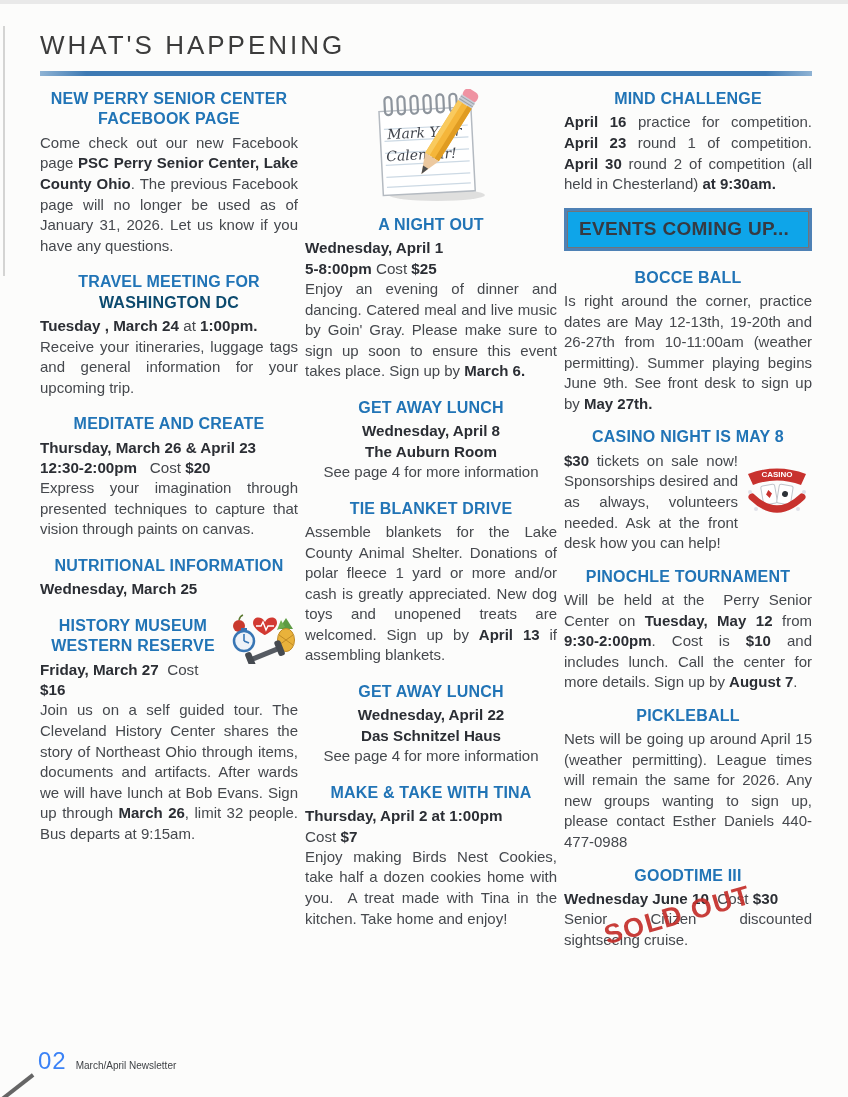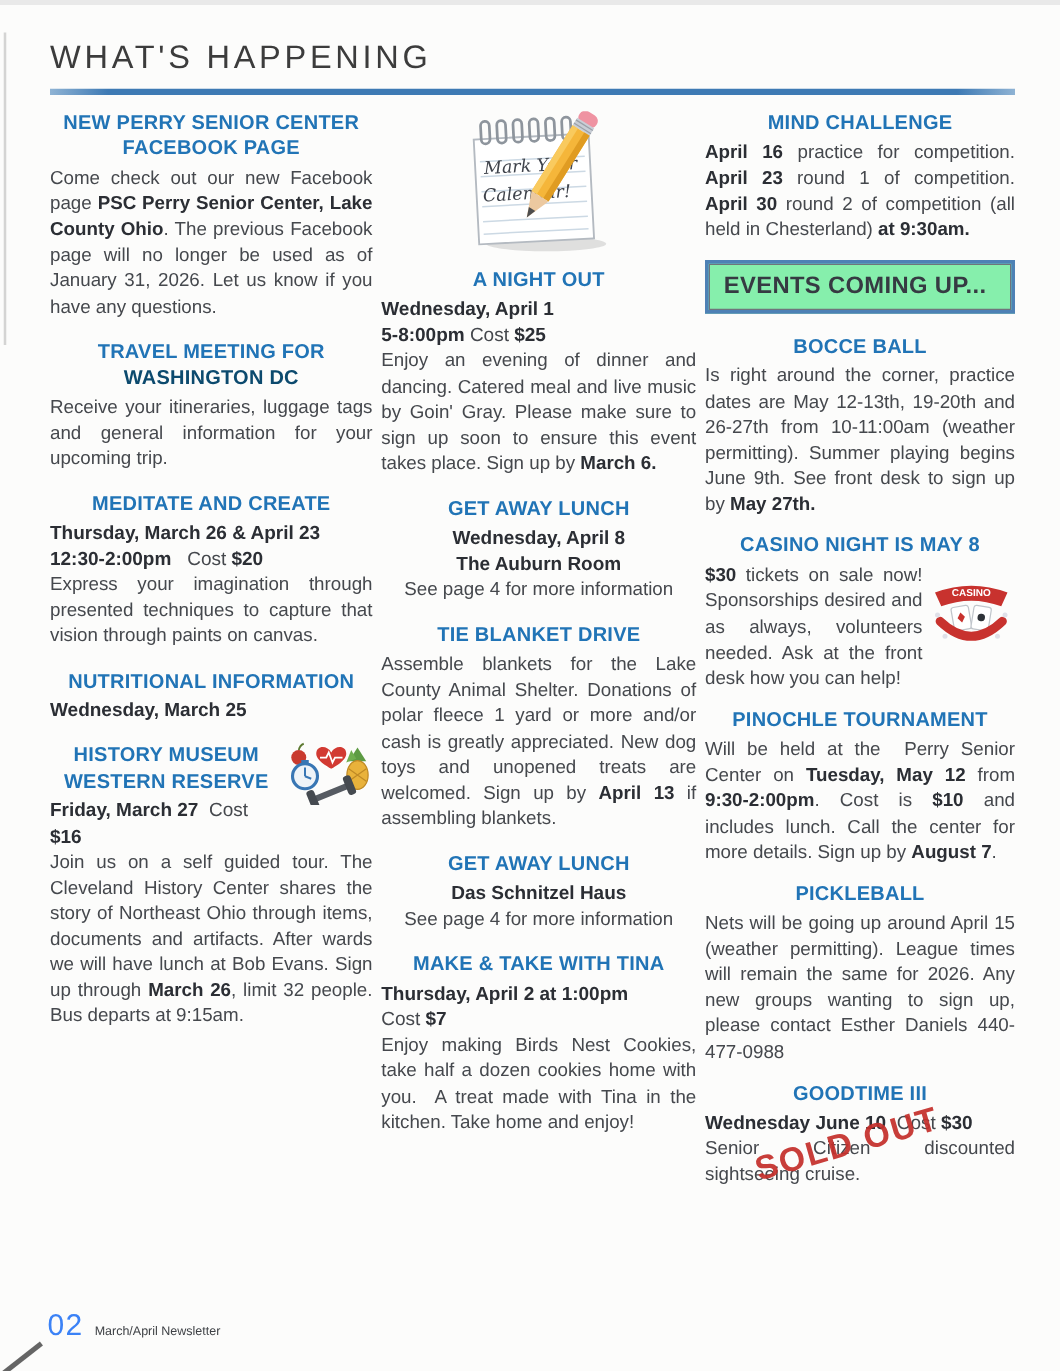--- a/index.html
+++ b/index.html
@@ -31,21 +31,21 @@
   .j{text-align:justify;}
   .center{text-align:center;}
   .meta{font-size:15.2px; line-height:1.34; margin:0; color:#45484d;}
   .b{font-weight:700; color:#2b2e34;}
   .bold-line{font-weight:700; color:#2b2e34;}
   .cal-wrap{text-align:center; height:116px; margin:0 0 10px 0;}
   .events-box{
     margin:6px 0 17px 0; padding:7px 10px 8px 12px;
     border:3px solid #4e81b5; box-shadow:inset 0 0 0 1px #70747b;
     font-size:19px; font-weight:700; letter-spacing:.3px; color:#363a42;
-    background:#86efac;
+    background:#0ea5e9;
   }
   .pos-rel{position:relative;}
   .float-spacer{float:right; width:74px; height:80px;}
   .float-spacer.small{width:72px; height:64px;}
   .clip-abs{position:absolute; right:0;}
   .stamp{
     position:absolute; left:38px; top:34px; transform:rotate(-16deg);
     font-size:27px; font-weight:700; letter-spacing:1.5px; color:#c5302c;
     white-space:nowrap; opacity:.93;
   }
@@ -77,20 +77,21 @@
             <span class="hl">FACEBOOK PAGE</span>
           </h3>
           <p class="body j"><span>Come check out our new Facebook page </span><span class="b">PSC Perry Senior Center, Lake County Ohio</span><span>. The previous Facebook page will no longer be used as of January 31, 2026. Let us know if you have any questions.</span></p>
         </div>
 
         <div class="sec">
           <h3 class="sec-h">
             <span class="hl">TRAVEL MEETING FOR</span>
             <span class="hl h-green">WASHINGTON DC</span>
           </h3>
+          <p class="meta"><span class="b">Tuesday , March 24</span><span> at </span><span class="b">1:00pm.</span></p>
           <p class="body j"><span>Receive your itineraries, luggage tags and general information for your upcoming trip.</span></p>
         </div>
 
         <div class="sec">
           <h3 class="sec-h">
             <span class="hl">MEDITATE AND CREATE</span>
           </h3>
           <p class="meta"><span class="b">Thursday, March 26 &amp; April 23</span></p>
           <p class="meta"><span class="b">12:30-2:00pm</span><span>&nbsp;&nbsp;&nbsp;Cost </span><span class="b">$20</span></p>
           <p class="body j"><span>Express your imagination through presented techniques to capture that vision through paints on canvas.</span></p>
@@ -196,20 +197,21 @@
           <h3 class="sec-h">
             <span class="hl">TIE BLANKET DRIVE</span>
           </h3>
           <p class="body j"><span>Assemble blankets for the Lake County Animal Shelter. Donations of polar fleece 1 yard or more and/or cash is greatly appreciated. New dog toys and unopened treats are welcomed. Sign up by </span><span class="b">April 13</span><span> if assembling blankets.</span></p>
         </div>
 
         <div class="sec">
           <h3 class="sec-h">
             <span class="hl">GET AWAY LUNCH</span>
           </h3>
+          <p class="meta center bold-line">Wednesday, April 22</p>
           <p class="meta center bold-line">Das Schnitzel Haus</p>
           <p class="body center">See page 4 for more information</p>
         </div>
 
         <div class="sec">
           <h3 class="sec-h">
             <span class="hl">MAKE &amp; TAKE WITH TINA</span>
           </h3>
           <p class="meta"><span class="b">Thursday, April 2 at 1:00pm</span></p>
           <p class="meta"><span>Cost </span><span class="b">$7</span></p>

